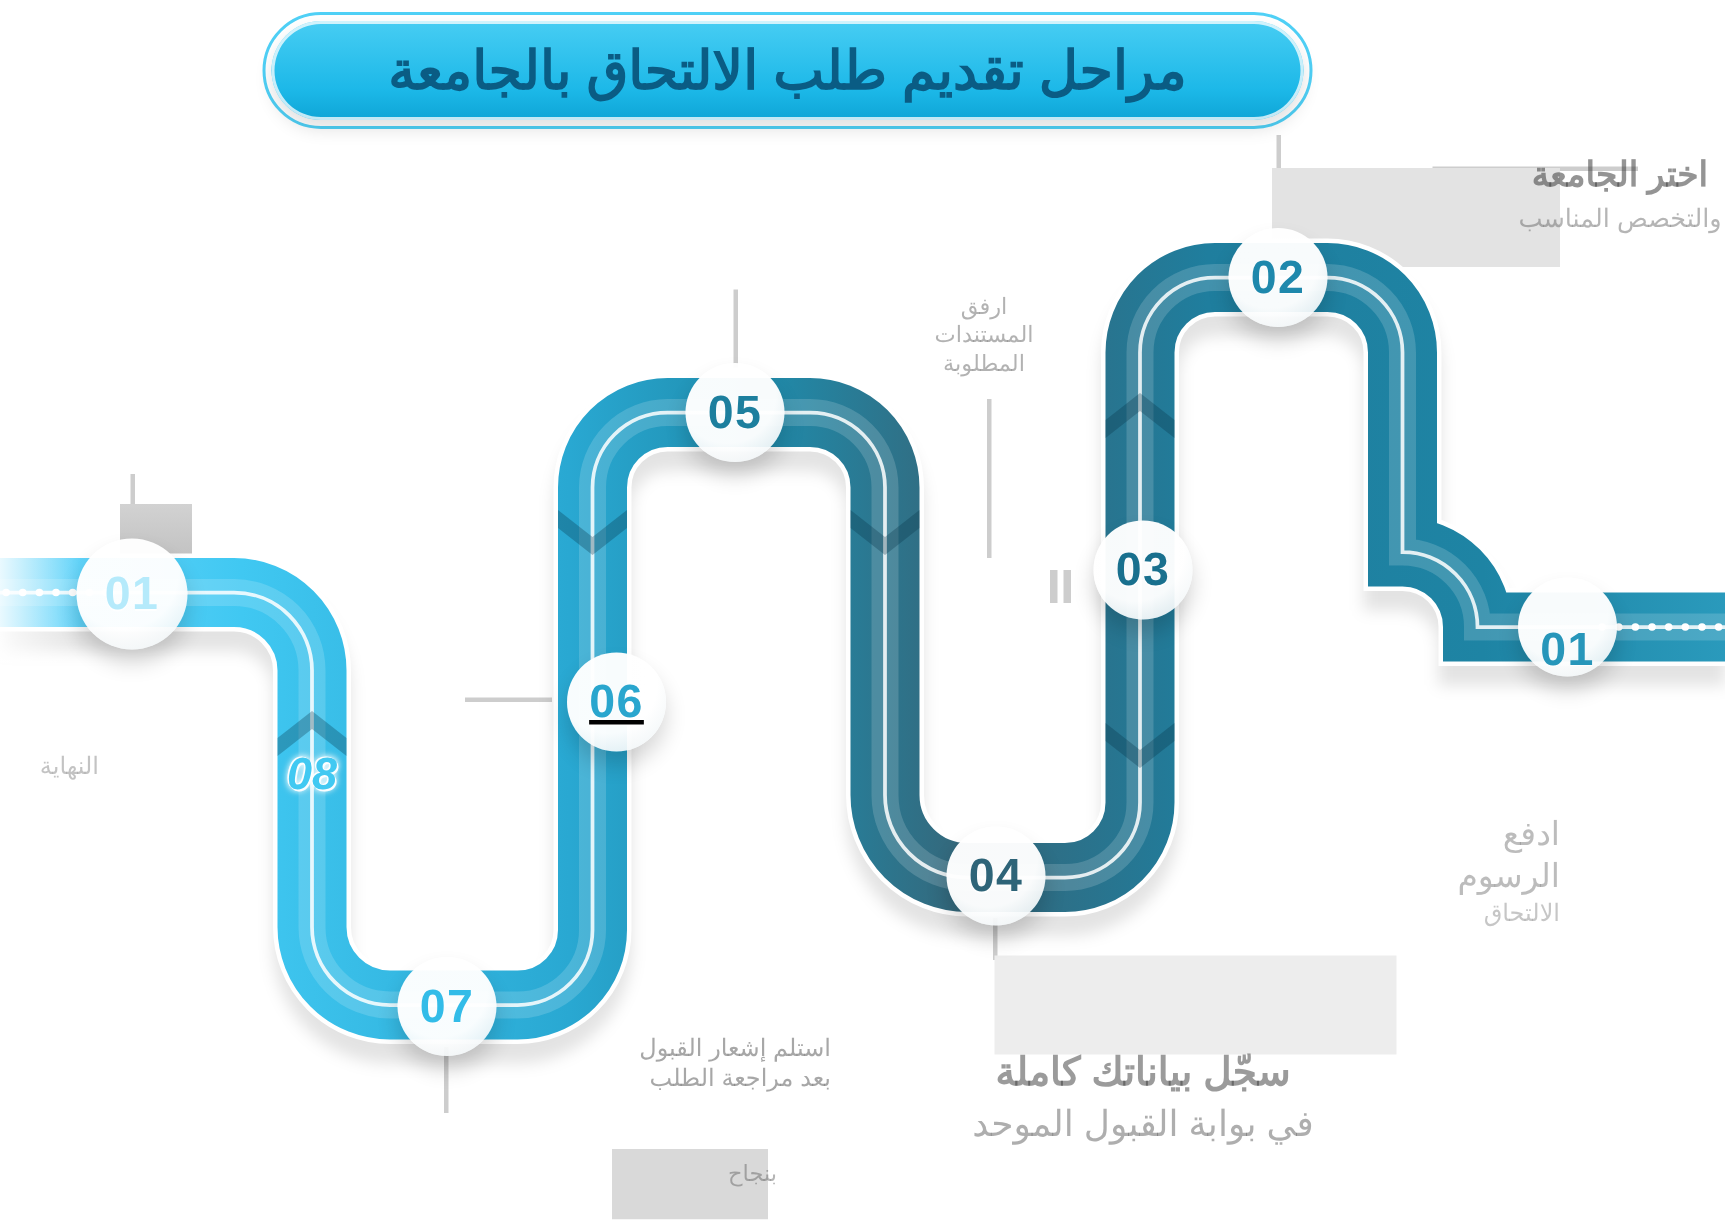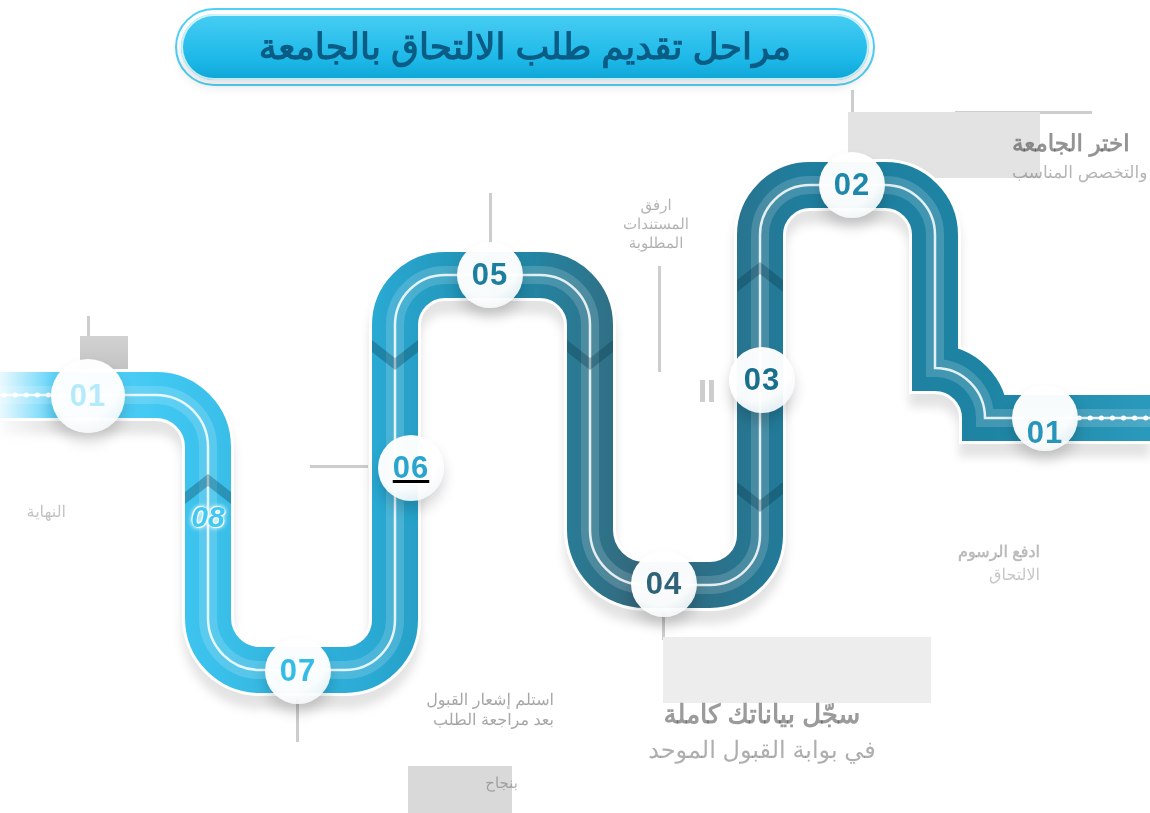--- a/index.html
+++ b/index.html
@@ -115,27 +115,27 @@
   </div>
 <div class="abs num-circle" style="left:265px;top:638px;width:66px;height:66px;">
   <span class="num-text" style="color: rgb(51, 188, 232);">07</span>
   </div>
 <div class="abs" style="left:178px;top:500px;width:60px;text-align:center;font-style:italic;">
   <span class="num-free" style="color: rgb(65, 201, 242);">08</span></div>
 <div class="abs num-circle" style="left:51px;top:359px;width:74px;height:74px;">
   <span class="num-text" style="color: rgb(181, 234, 251);">01</span>
   </div>
 
-<div class="abs ann" style="left:1012px;top:129px;width:136px;text-align:left;">
+<div class="abs ann" style="left:1012px;top:102px;width:136px;text-align:center;">
   <div style="font-size:23px;font-weight:bold;color:rgba(60,60,60,.55);">اختر الجامعة</div>
   <div style="font-size:17px;color:rgba(90,90,90,.45);margin-top:4px;">والتخصص المناسب</div>
 </div>
 <div class="abs ann" style="left:608px;top:196px;width:96px;text-align:center;font-size:15px;color:rgba(85,85,85,.45);">ارفق المستندات المطلوبة</div>
 <div class="abs ann" style="left:948px;top:542px;width:92px;text-align:right;">
-  <div style="font-size:16px;font-weight:bold;color:rgba(95,95,95,.42);">ادفع الرسوم</div>
+  <div style="font-size:22px;font-weight:normal;color:rgba(95,95,95,.42);">ادفع الرسوم</div>
   <div style="font-size:16px;color:rgba(105,105,105,.38);margin-top:3px;">الالتحاق</div>
 </div>
 <div class="abs ann" style="left:2px;top:502px;width:64px;text-align:right;font-size:16px;color:rgba(105,105,105,.4);">النهاية</div>
 <div class="abs ann" style="left:588px;top:698px;width:348px;text-align:center;">
   <div style="font-size:26px;font-weight:bold;color:rgba(55,55,55,.5);">سجّل بياناتك كاملة</div>
   <div style="font-size:24px;color:rgba(75,75,75,.45);margin-top:4px;">في بوابة القبول الموحد</div>
 </div>
 <div class="abs ann" style="left:418px;top:690px;width:136px;text-align:right;font-size:16px;color:rgba(80,80,80,.5);">استلم إشعار القبول بعد مراجعة الطلب</div>
 <div class="abs ann" style="left:428px;top:774px;width:90px;text-align:right;font-size:15px;color:rgba(90,90,90,.45);">بنجاح</div>
 

